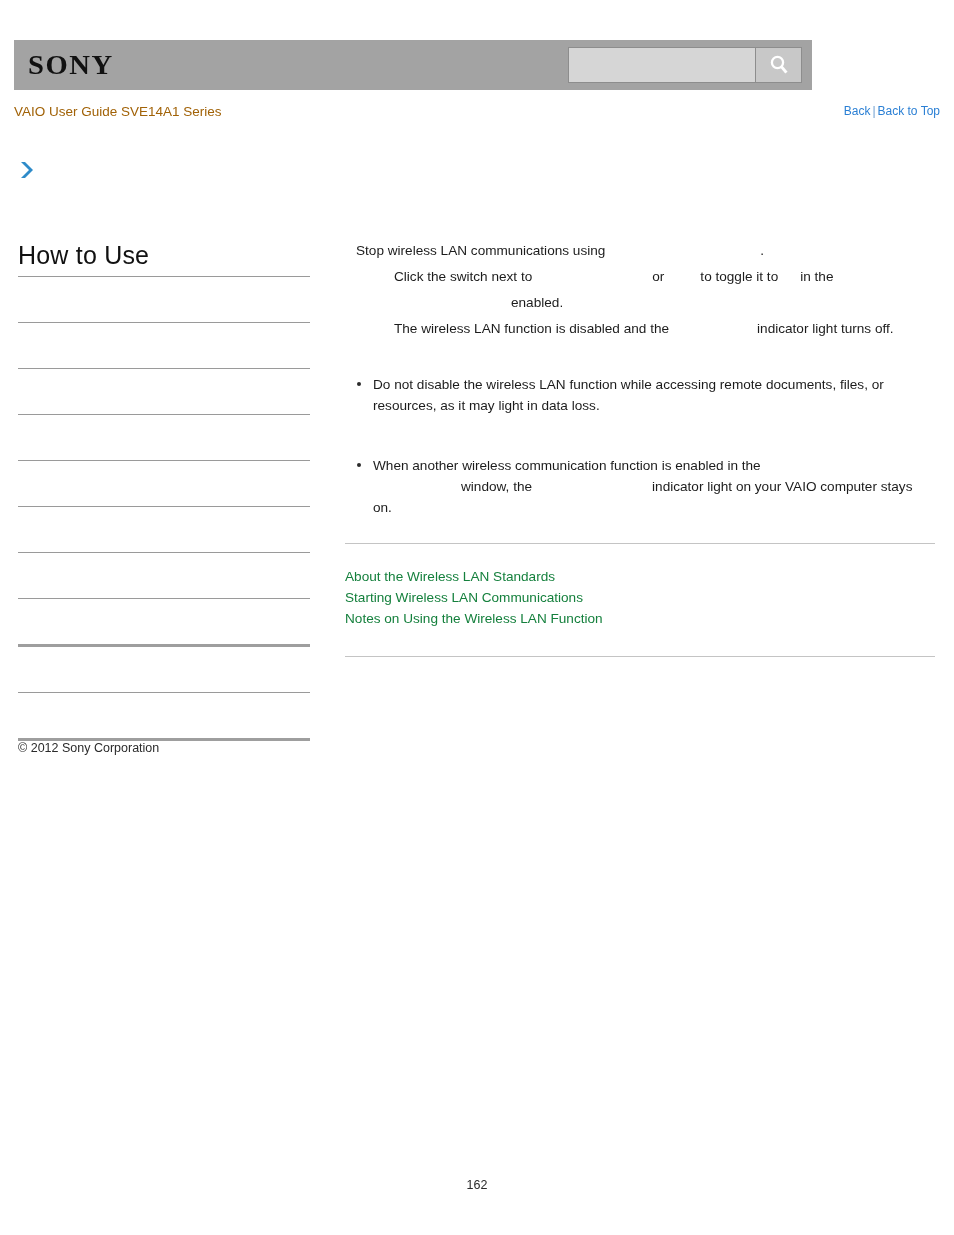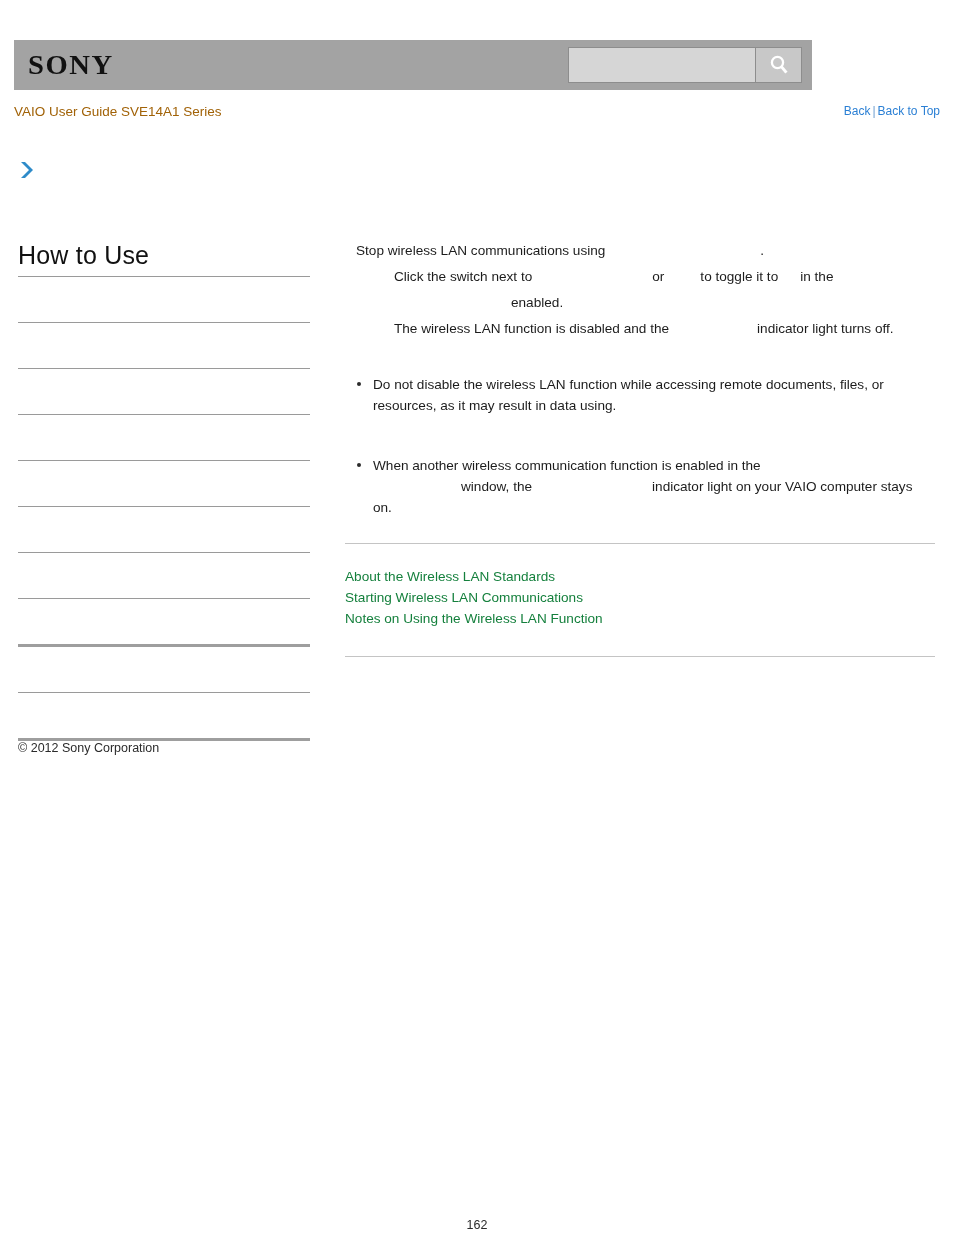--- a/index.html
+++ b/index.html
@@ -212,21 +212,21 @@
   .copyright {
     position: absolute;
     left: 18px;
     top: 741px;
     font-size: 12.5px;
     color: #2b2b2b;
   }
   .page-number {
     position: absolute;
     left: 0;
-    top: 1218px;
+    top: 1178px;
     width: 954px;
     text-align: center;
     font-size: 12.5px;
     color: #2b2b2b;
   }
 </style>
 </head>
 <body>
 
 <div class="header-bar">
@@ -298,21 +298,21 @@
 
   <div class="para indent-2">enabled.</div>
 
   <div class="para indent-1">
     <span>The wireless LAN function is disabled and the</span><span class="gap-sm"></span><span>indicator light turns off.</span>
   </div>
 
   <ul class="notes">
     <li class="note-item">
       <span>Do not disable the wireless LAN function while accessing remote documents, files, or</span><br>
-      <span>resources, as it may result in data using.</span>
+      <span>resources, as it may light in data loss.</span>
     </li>
     <li class="note-item">
       <span>When another wireless communication function is enabled in the</span><br>
       <span class="gap-sm"></span><span>window, the</span><span class="gap-md"></span><span>indicator light on your VAIO computer stays on.</span>
     </li>
   </ul>
 
   <div class="content-rule rule-top"></div>
 
   <div class="related-links">

